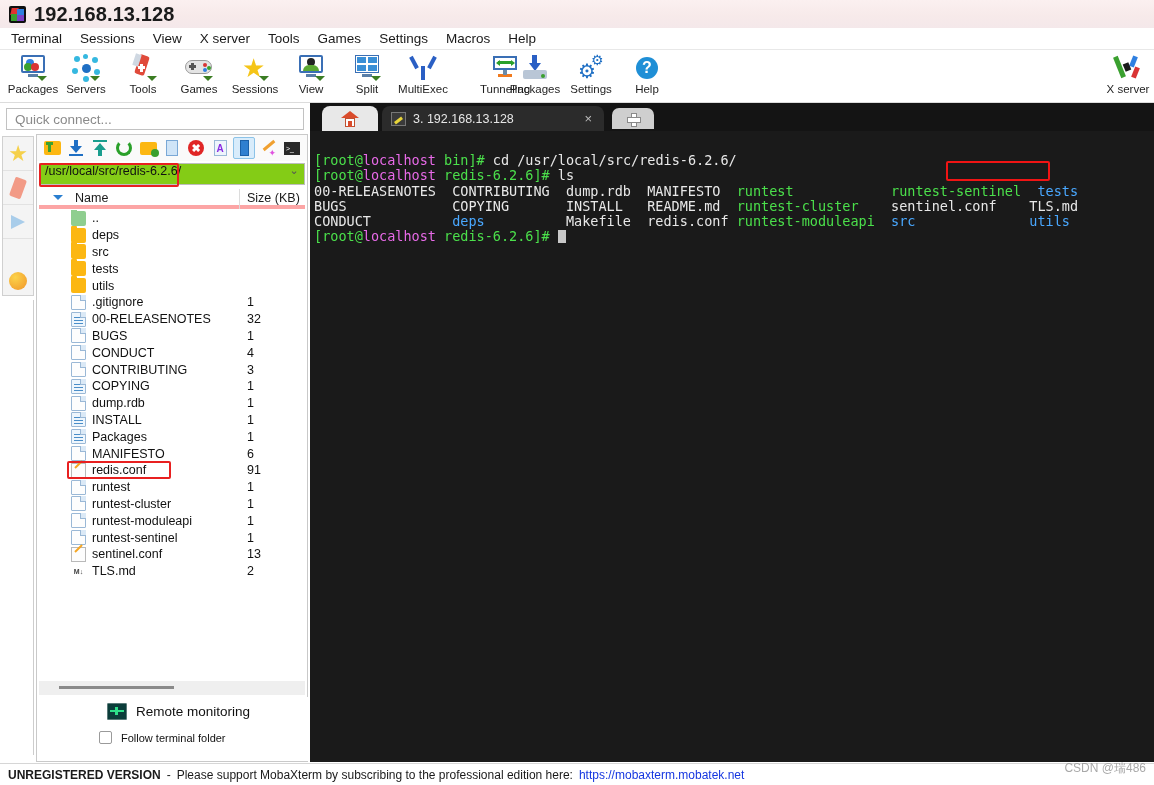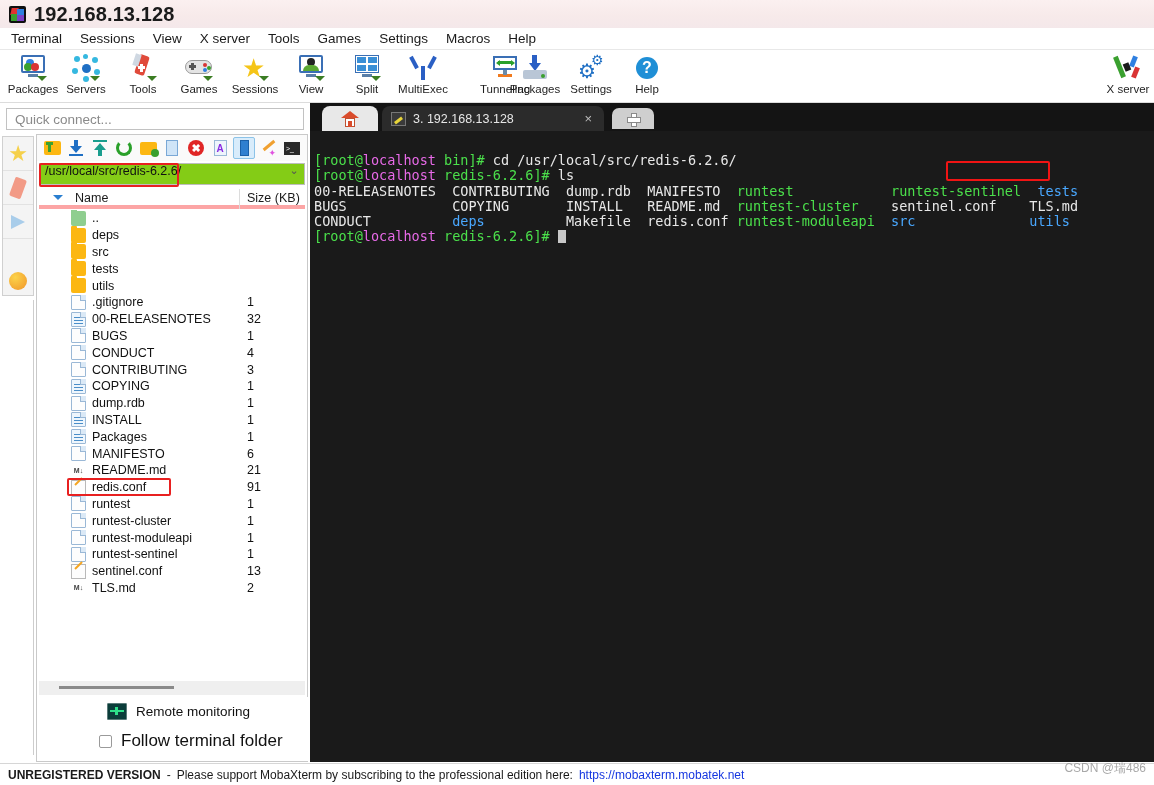--- a/index.html
+++ b/index.html
@@ -227,21 +227,21 @@
   }
   .fb-remote-ico:before {
     content:''; position:absolute; left:2px; top:6px; width:14px; height:2px;
     background:#2ee08a;
   }
   .fb-remote-ico:after {
     content:''; position:absolute; left:7px; top:3px; width:3px; height:8px; background:#2ee08a;
   }
   .fb-follow {
     position:absolute; left:52px; top:34px; display:flex; align-items:center;
-    font-size:17px; color:#111;
+    font-size:11px; color:#111;
   }
   .fb-check {
     width:13px; height:13px; border:1px solid #9a9a9a; border-radius:2px;
     background:#fff; margin-right:9px;
   }
 
   
   .term-wrap {
     position: absolute; left: 310px; top: 103px; width: 844px; height: 659px;
     background: #1a1a1a;
@@ -660,25 +660,20 @@
           <div class="fb-icon fi-file lines"></div>
           <div class="fb-name">Packages</div>
           <div class="fb-size">1</div>
         </div>
         <div class="fb-row">
           <div class="fb-icon fi-file"></div>
           <div class="fb-name">MANIFESTO</div>
           <div class="fb-size">6</div>
         </div>
         <div class="fb-row">
-          <div class="fb-icon fi-md">M↓</div>
-          <div class="fb-name">README.md</div>
-          <div class="fb-size">21</div>
-        </div>
-        <div class="fb-row">
           <div class="fb-icon fi-conf"></div>
           <div class="fb-name">redis.conf</div>
           <div class="fb-size">91</div>
           <div class="redis-highlight"></div>
         </div>
         <div class="fb-row">
           <div class="fb-icon fi-file"></div>
           <div class="fb-name">runtest</div>
           <div class="fb-size">1</div>
         </div>

